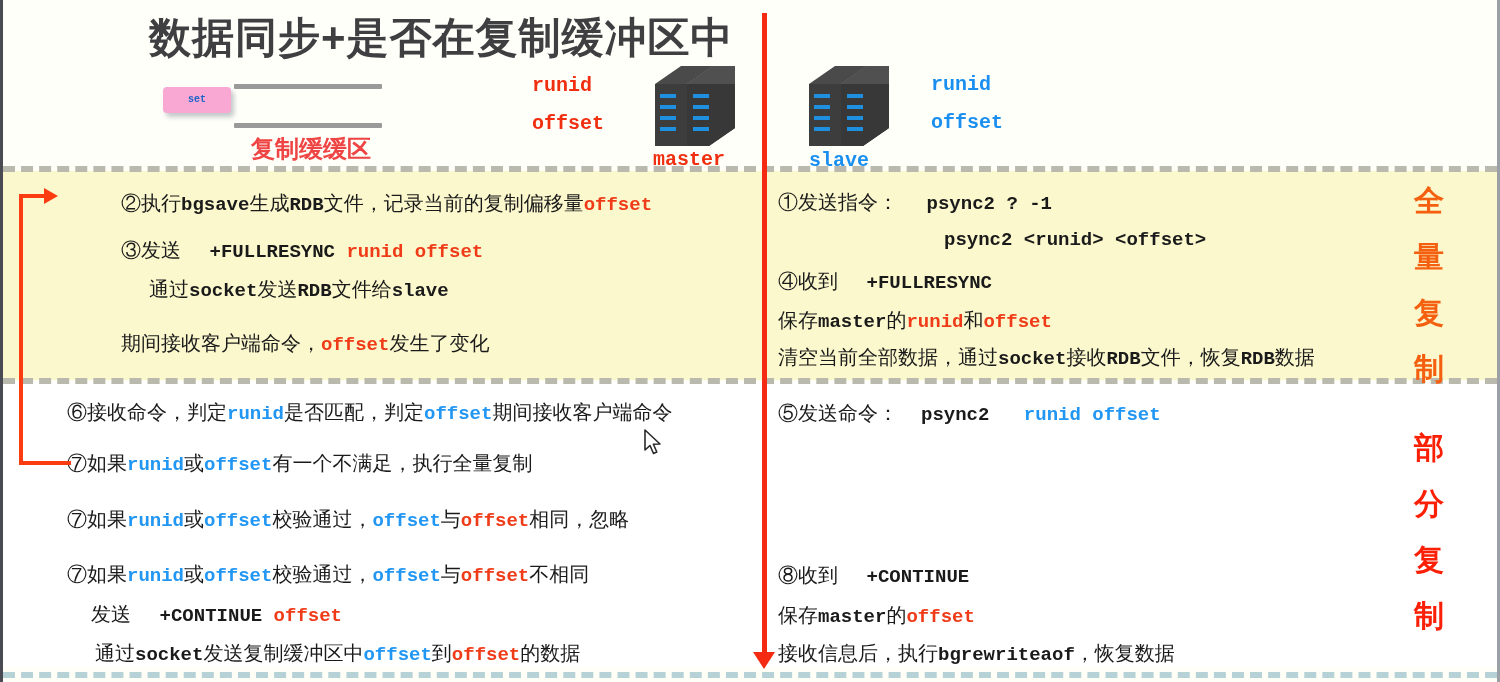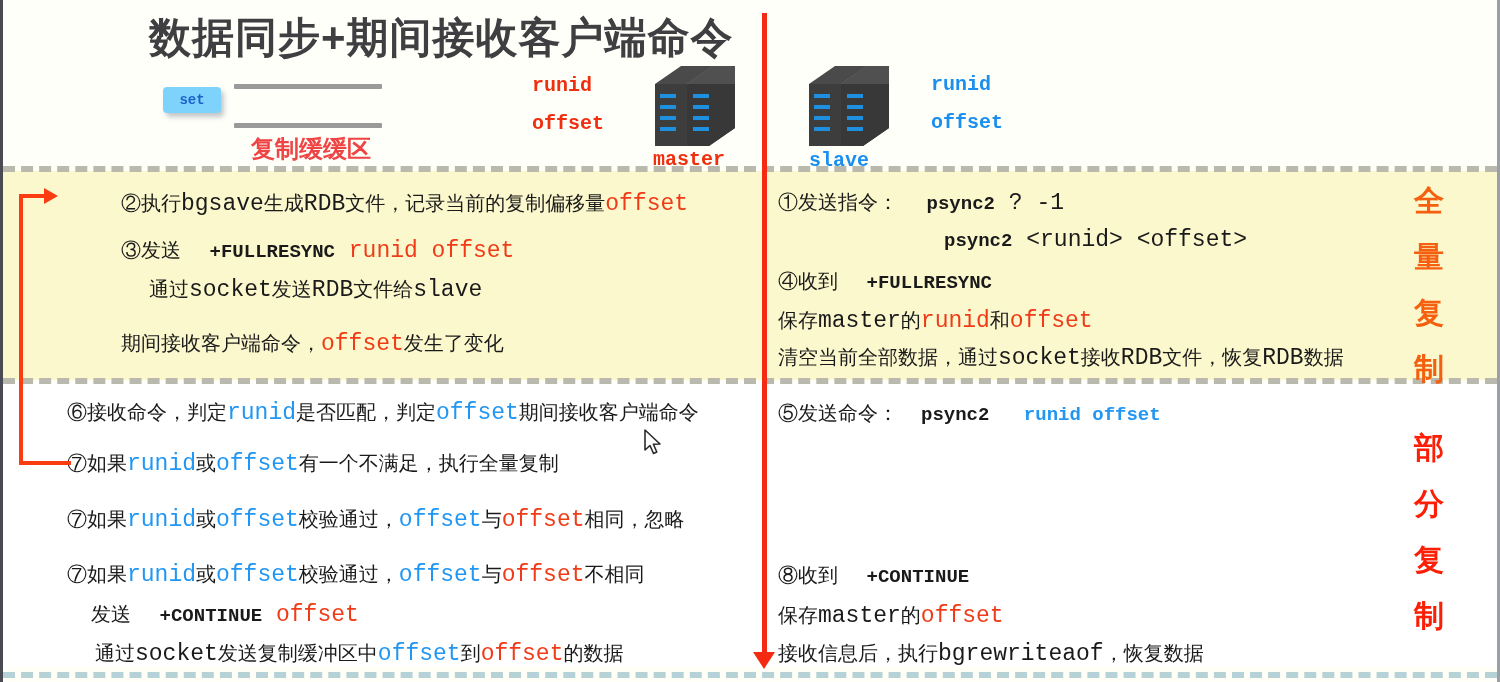--- a/index.html
+++ b/index.html
@@ -33,28 +33,28 @@
     font-family: "Liberation Sans", sans-serif;
     font-weight: bold;
     font-size: 42px;
     letter-spacing: 1px;
     color: #3f3f42;
     white-space: nowrap;
   }
   .set-chip {
     position: absolute;
     left: 160px; top: 87px;
-    width: 58px; height: 26px;
-    background: #7dd3fc;
+    width: 68px; height: 26px;
+    background: #f9a8d4;
     border-radius: 4px;
     box-shadow: 3px 4px 5px rgba(120,130,140,0.45);
     color: #1a63c9;
     font-family: "Liberation Mono", monospace;
     font-weight: bold;
-    font-size: 14px;
+    font-size: 10px;
     line-height: 26px;
     text-align: center;
   }
   .buf-line {
     position: absolute;
     left: 231px;
     width: 148px; height: 5px;
     background: #9a9a9a;
     border-radius: 1px;
   }
@@ -167,21 +167,22 @@
   .tl {
     position: absolute;
     font-family: "Liberation Sans", sans-serif;
     font-size: 20px;
     color: #1a1a1a;
     white-space: nowrap;
     letter-spacing: 0px;
   }
   .tl .m {
     font-family: "Liberation Mono", monospace;
-    font-size: 23px;
+    font-size: 19px;
+    font-weight: bold;
   }
   .tl .mb {
     font-family: "Liberation Mono", monospace;
     font-size: 19px;
     font-weight: bold;
     margin-left: 23px;
   }
   .r { color: #ef3b18; }
   .b { color: #2196f3; }
 
@@ -200,21 +201,21 @@
 
   
   .cursor { position: absolute; left: 641px; top: 429px; }
 </style>
 </head>
 <body>
 
 <div id="root">
 
   <div class="header">
-    <div class="title">数据同步+期间接收客户端命令</div>
+    <div class="title">数据同步+是否在复制缓冲区中</div>
 
     <div class="set-chip">set</div>
     <div class="buf-line top"></div>
     <div class="buf-line bottom"></div>
     <div class="buf-label">复制缓缓区</div>
 
     <div class="server-icon master">
       <svg width="88" height="96" viewBox="0 0 88 96">
         <polygon points="4,26 30,8 62,8 36,26" fill="#4a4a4a"></polygon>
         <polygon points="36,26 62,8 84,8 84,70 58,88 36,88" fill="#2e2e2e"></polygon>

